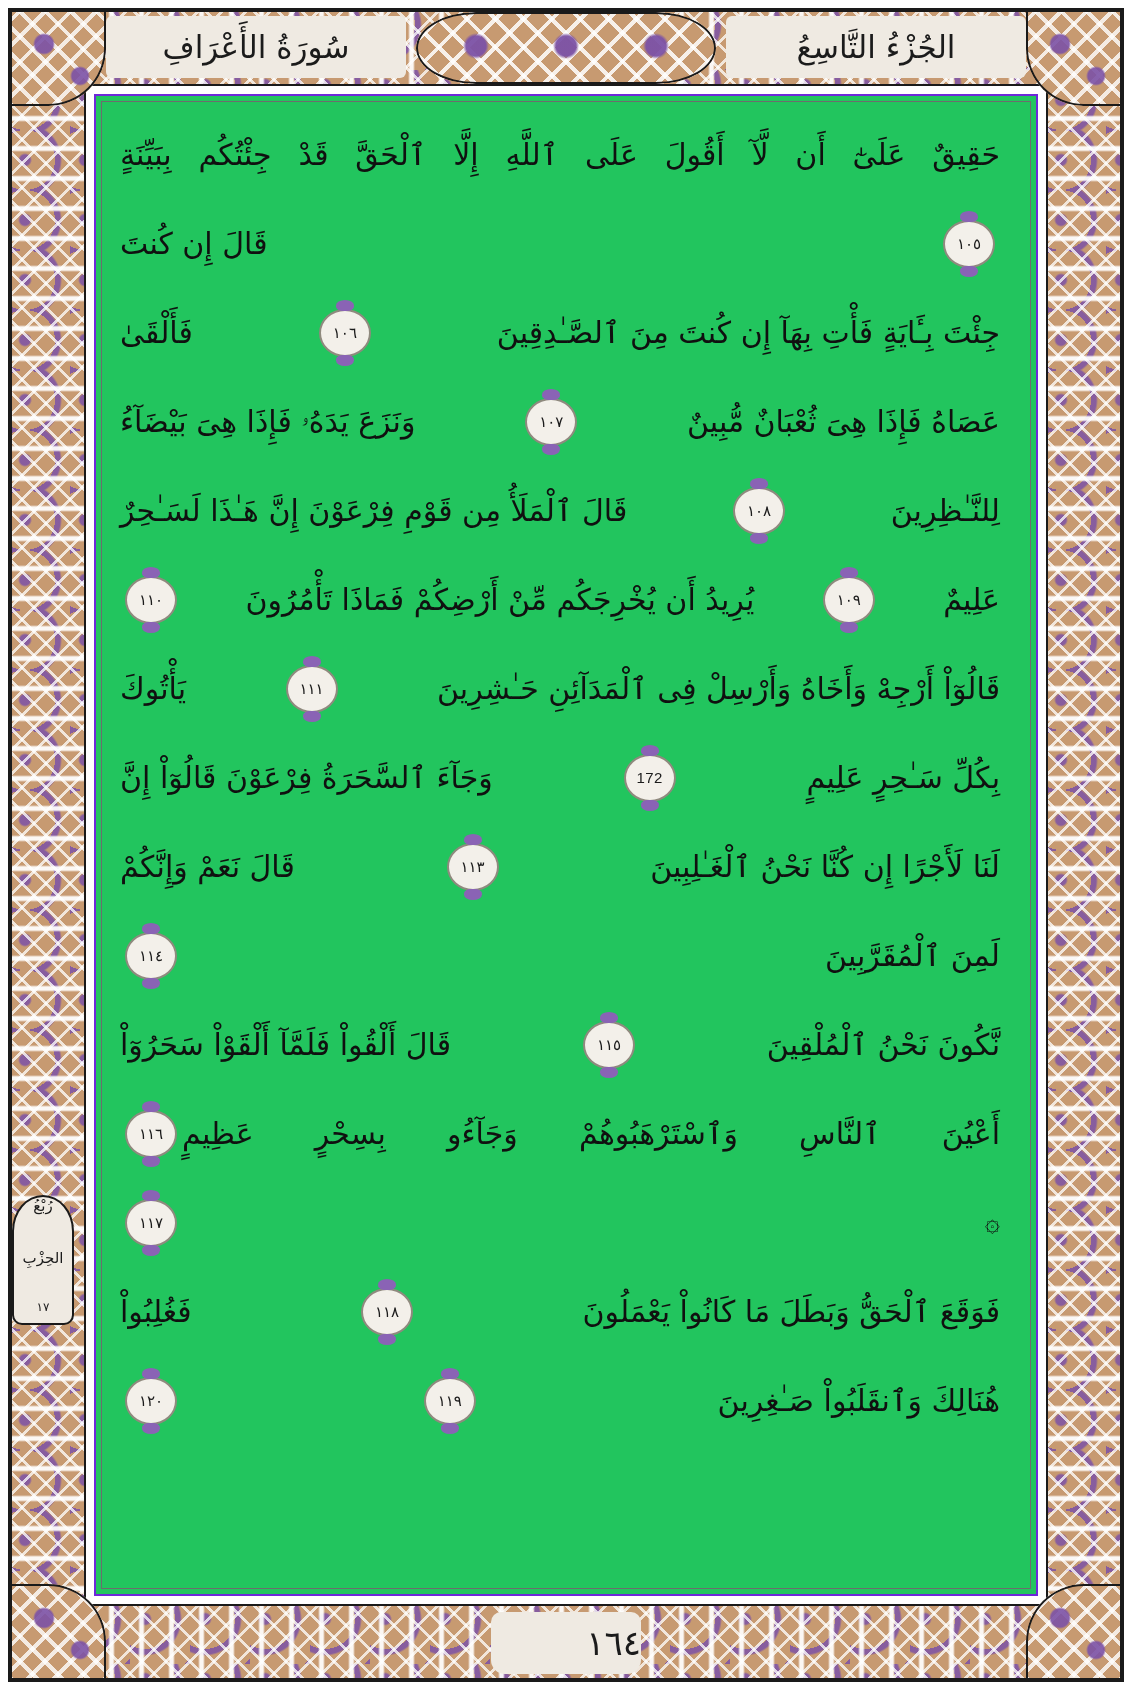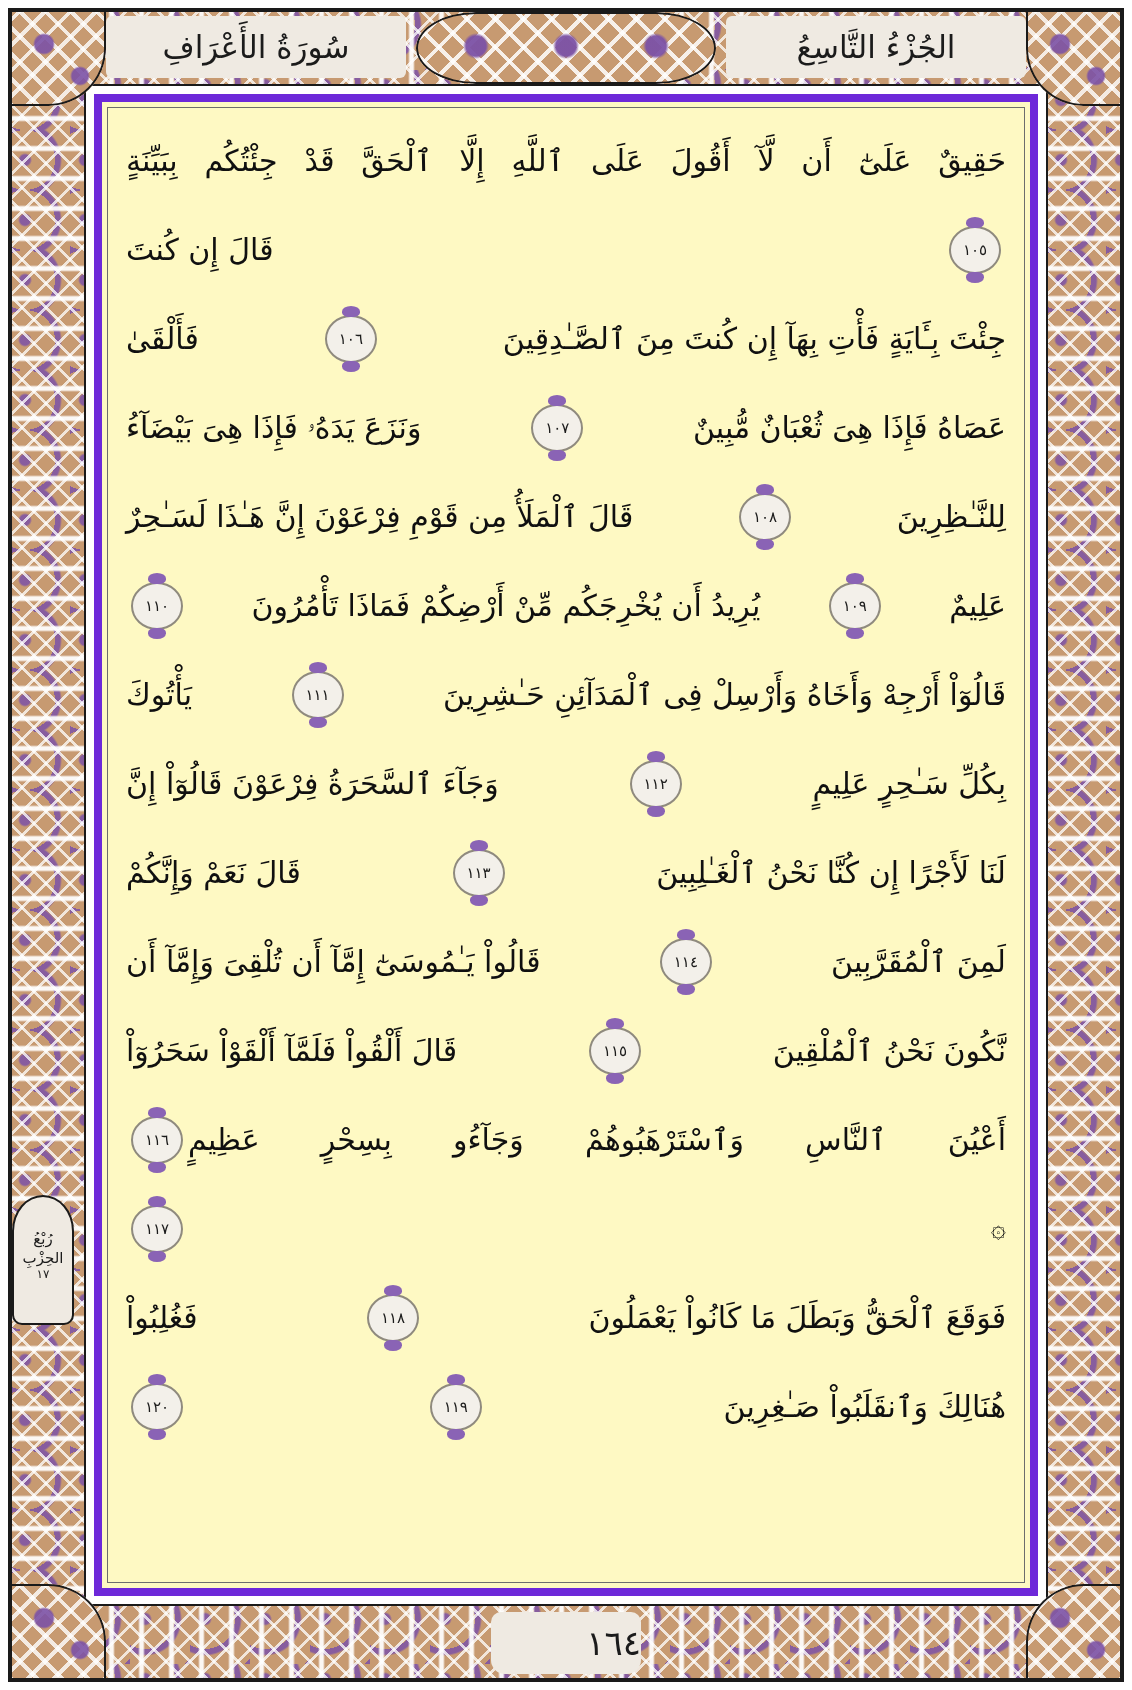--- a/index.html
+++ b/index.html
@@ -203,45 +203,45 @@
     top: 1185px;
     width: 62px;
     height: 130px;
     z-index: 7;
     background: #efeae2;
     border: 2px solid #1a1a1a;
     border-radius: 50% 50% 10px 10px / 36px 36px 10px 10px;
     display: flex;
     flex-direction: column;
     align-items: center;
-    justify-content: center;
+    justify-content: space-between;
     padding-bottom: 8px;
     box-sizing: border-box;
   }
   .hizb-line {
     font-size: 15px;
     color: #1b1b1b;
     direction: rtl;
     font-family: "DejaVu Sans", "Liberation Sans", sans-serif;
     line-height: 1.25;
     text-align: center;
   }
   .hizb-num { font-size: 12px; }
 
   
   .text-area {
     position: absolute;
     left: 84px;
     top: 84px;
     right: 84px;
     bottom: 84px;
-    background: #fef9c3;
-    border: 8px solid #6d28d9;
+    background: #22c55e;
+    border: 2px solid #6d28d9;
     box-sizing: border-box;
-    padding: 10px 4px 4px 4px;
+    padding: 10px 16px 4px 4px;
     overflow: hidden;
   }
   .inner-rule {
     position: absolute;
     left: 5px; top: 5px; right: 5px; bottom: 5px;
     border: 1px solid #6d6d6d;
     pointer-events: none;
   }
 
   .ayah-lines {
@@ -386,34 +386,33 @@
         </div>
 
         <div class="ayah-line">
           <span class="seg">قَالُوٓاْ أَرْجِهْ وَأَخَاهُ وَأَرْسِلْ فِى ٱلْمَدَآئِنِ حَـٰشِرِينَ</span>
           <span class="ayah-marker">١١١</span>
           <span class="seg">يَأْتُوكَ</span>
         </div>
 
         <div class="ayah-line">
           <span class="seg">بِكُلِّ سَـٰحِرٍ عَلِيمٍ</span>
-          <span class="ayah-marker">١١٢</span>
+          <span class="ayah-marker">172</span>
           <span class="seg">وَجَآءَ ٱلسَّحَرَةُ فِرْعَوْنَ قَالُوٓاْ إِنَّ</span>
         </div>
 
         <div class="ayah-line">
           <span class="seg">لَنَا لَأَجْرًا إِن كُنَّا نَحْنُ ٱلْغَـٰلِبِينَ</span>
           <span class="ayah-marker">١١٣</span>
           <span class="seg">قَالَ نَعَمْ وَإِنَّكُمْ</span>
         </div>
 
         <div class="ayah-line">
           <span class="seg">لَمِنَ ٱلْمُقَرَّبِينَ</span>
           <span class="ayah-marker">١١٤</span>
-          <span class="seg">قَالُواْ يَـٰمُوسَىٰٓ إِمَّآ أَن تُلْقِىَ وَإِمَّآ أَن</span>
         </div>
 
         <div class="ayah-line">
           <span class="seg">نَّكُونَ نَحْنُ ٱلْمُلْقِينَ</span>
           <span class="ayah-marker">١١٥</span>
           <span class="seg">قَالَ أَلْقُواْ فَلَمَّآ أَلْقَوْاْ سَحَرُوٓاْ</span>
         </div>
 
         <div class="ayah-line">
           <span class="txt">أَعْيُنَ ٱلنَّاسِ وَٱسْتَرْهَبُوهُمْ وَجَآءُو بِسِحْرٍ عَظِيمٍ</span>

